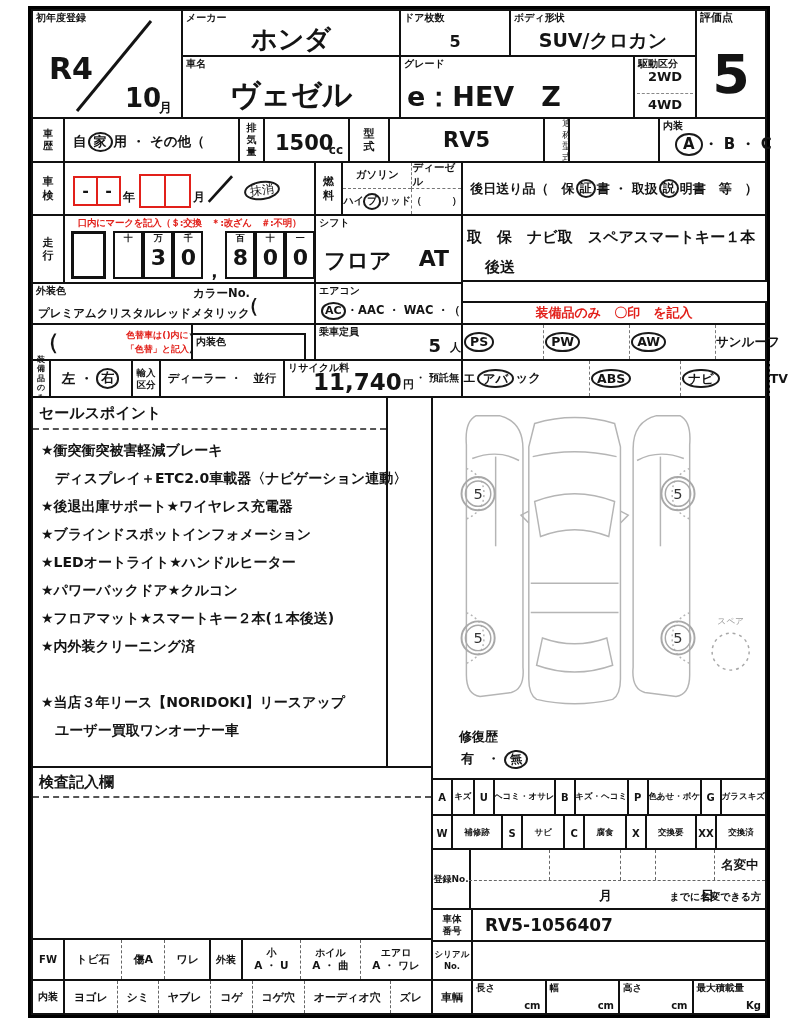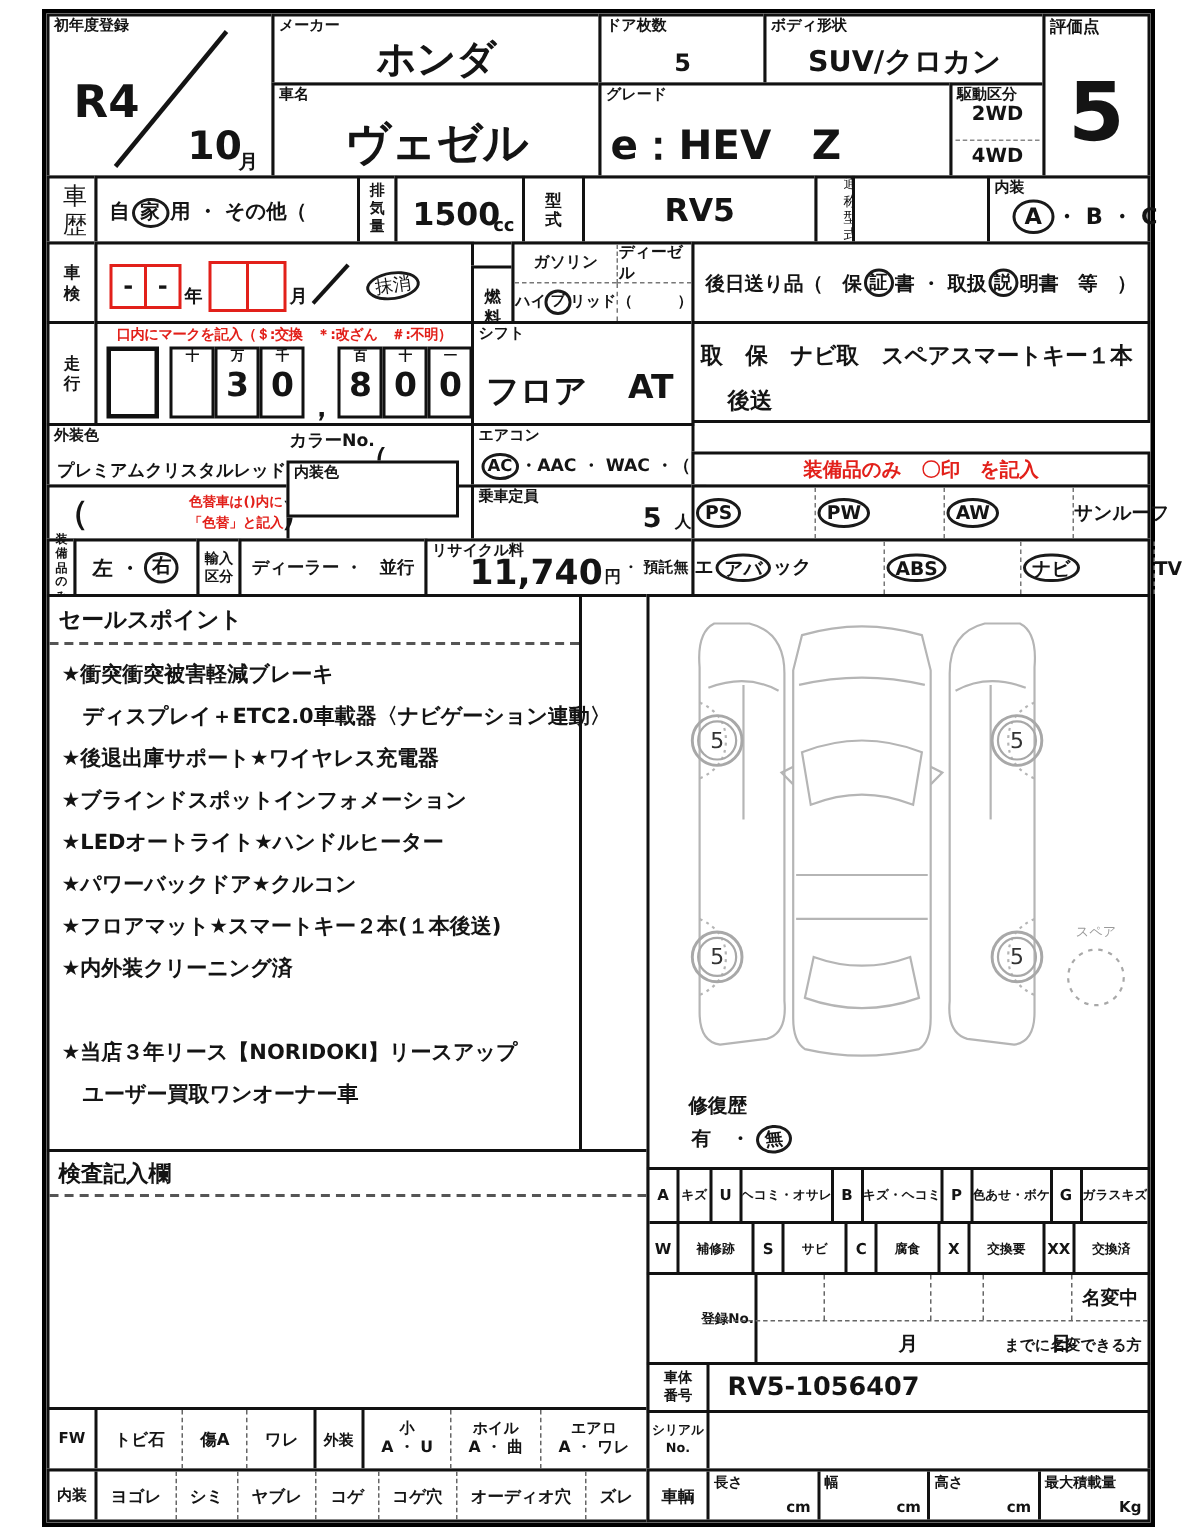--- a/index.html
+++ b/index.html
@@ -76,21 +76,21 @@
     <div style="position:absolute;left:2px;top:36px;width:56px;border-top:1.5px dashed #888;"></div>
     <div style="position:absolute;left:0;top:40px;width:100%;text-align:center;font-size:13px;font-weight:bold;">4WD</div>
   </div>
   <div class="cell" style="left:664px;top:0;width:72px;height:110px;">
     <span class="lbl" style="font-size:11px;">評価点</span>
     <div class="vcell" style="width:100%;height:100%;font-size:54px;padding-top:10px;">5</div>
   </div>
 
   <div class="cell" style="left:0;top:108px;width:34px;height:46px;">
     <div class="vcell" style="width:100%;height:100%;">
-        <span class="st" style="width:12px;font-size:16px;font-weight:normal;">車歴</span>
+        <span class="st" style="width:12px;font-size:10px;font-weight:bold;">車歴</span>
       </div>
   </div>
   <div class="cell" style="left:32px;top:108px;width:177px;height:46px;">
     <div style="position:absolute;left:8px;top:13px;font-size:13.5px;font-weight:bold;white-space:nowrap;">
       <span>自</span><span class="ci" style="font-size:13px;">家</span><span>用 ・ その他（　　　　）</span>
     </div>
   </div>
   <div class="cell" style="left:207px;top:108px;width:27px;height:46px;">
     <div class="vcell" style="width:100%;height:100%;">
         <span class="st" style="width:11px;font-size:10px;font-weight:bold;">排気量</span>
@@ -131,21 +131,21 @@
       <span class="rbox" style="width:25px;height:30px;font-size:16px;color:#141414;">-</span>
       <span class="rbox" style="width:25px;height:30px;font-size:16px;color:#141414;margin-left:-2px;">-</span>
       <span style="font-size:12px;font-weight:bold;margin:14px 4px 0 2px;">年</span>
       <span class="rbox" style="width:27px;height:34px;"></span>
       <span class="rbox" style="width:27px;height:34px;margin-left:-2px;"></span>
       <span style="font-size:12px;font-weight:bold;margin:14px 0 0 2px;">月</span>
       <span style="font-size:30px;font-weight:bold;margin:-6px 6px 0 2px;">／</span>
       <span class="ci" style="font-size:12px;transform:rotate(-8deg);">抹消</span>
     </div>
   </div>
-  <div class="cell" style="left:283px;top:168px;width:29px;height:55px;">
+  <div class="cell" style="left:283px;top:152px;width:29px;height:55px;">
     <div class="vcell" style="width:100%;height:100%;">
         <span class="st" style="width:12px;font-size:11px;font-weight:bold;">燃料</span>
       </div>
   </div>
   <div class="cell" style="left:310px;top:152px;width:122px;height:55px;">
     <div style="position:absolute;inset:0;display:grid;grid-template-columns:58% 42%;grid-template-rows:50% 50%;">
       <div style="display:flex;align-items:center;justify-content:center;font-size:10.5px;font-weight:bold;border-bottom:1.5px dashed #777;">ガソリン</div>
       <div style="display:flex;align-items:center;justify-content:center;font-size:10.5px;font-weight:bold;border-bottom:1.5px dashed #777;border-left:1.5px dashed #777;">ディーゼル</div>
       <div style="display:flex;align-items:center;justify-content:center;font-size:10px;font-weight:bold;white-space:nowrap;">
         <span>ハイ</span>
@@ -237,21 +237,21 @@
     <div class="red vcell" style="width:100%;height:100%;font-size:13px;">装備品のみ　〇印　を記入</div>
   </div>
 
   <div class="cell" style="left:0;top:314px;width:162px;height:38px;">
     <span style="position:absolute;left:4px;top:2px;font-size:22px;font-weight:bold;letter-spacing:8px;">（　　　　）</span>
     <div class="red" style="position:absolute;right:2px;top:4px;font-size:9px;font-weight:bold;text-align:center;line-height:1.5;">
       <div>色替車は()内に</div>
       <div>「色替」と記入</div>
     </div>
   </div>
-  <div class="cell" style="left:160px;top:298px;width:115px;height:38px;">
+  <div class="cell" style="left:160px;top:324px;width:115px;height:38px;">
     <span class="lbl">内装色</span>
   </div>
   <div class="cell" style="left:283px;top:314px;width:157px;height:38px;">
     <span class="lbl">乗車定員</span>
     <span style="position:absolute;right:28px;bottom:3px;font-size:18px;font-weight:bold;">5</span>
     <span style="position:absolute;right:8px;bottom:4px;font-size:11px;font-weight:bold;">人</span>
   </div>
   <div class="cell" style="left:430px;top:314px;width:306px;height:38px;">
     <div id="equipA" class="eq-row">
         <div class="eq-cell">
@@ -450,21 +450,21 @@
           <div class="lg-v">腐食</div>
           <div class="lg-k">X</div>
           <div class="lg-v">交換要</div>
           <div class="lg-k">XX</div>
           <div class="lg-v">交換済</div>
         </div>
       </div>
   </div>
 
   <div class="cell" style="left:400px;top:839px;width:336px;height:62px;">
-    <div style="position:absolute;left:0;top:0;width:36px;height:100%;display:flex;align-items:center;justify-content:center;font-size:9px;font-weight:bold;border-right:2px solid #111;padding-left:34px;">登録No.</div>
+    <div style="position:absolute;left:0;top:0;width:36px;height:100%;display:flex;align-items:center;justify-content:center;font-size:9px;font-weight:bold;border-right:2px solid #111;">登録No.</div>
     <div style="position:absolute;left:36px;top:0;right:0;height:30px;display:flex;border-bottom:1.5px dashed #666;">
       <span class="rg-c" style="width:80px;"></span>
       <span class="rg-c" style="width:70px;"></span>
       <span class="rg-c" style="width:34px;"></span>
       <span class="rg-c" style="width:58px;"></span>
       <span style="flex:1;display:flex;align-items:center;justify-content:center;font-size:12.5px;font-weight:bold;">名変中</span>
     </div>
     <div style="position:absolute;left:36px;top:30px;right:0;bottom:0;font-size:13px;font-weight:bold;">
       <span style="position:absolute;left:130px;top:7px;">月</span>
       <span style="position:absolute;left:232px;top:7px;">日</span>

